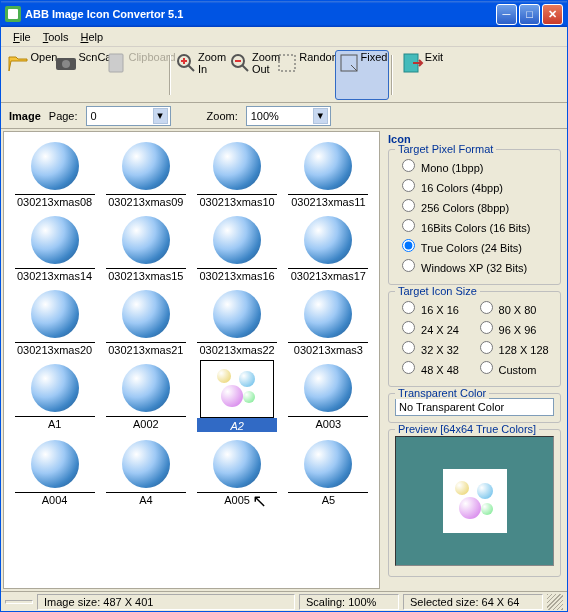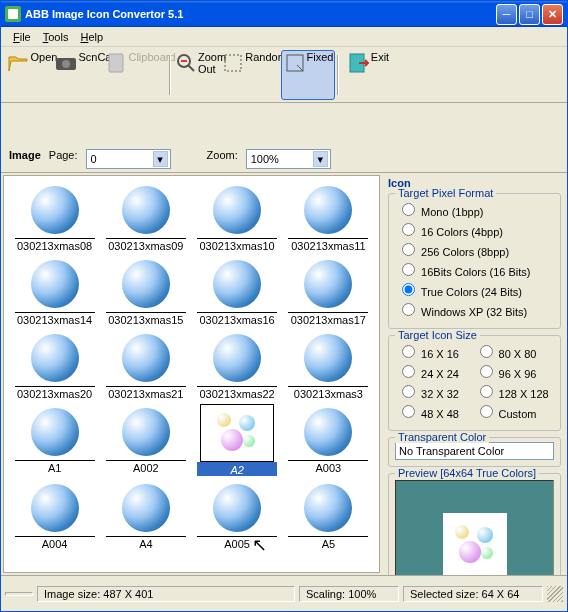--- a/index.html
+++ b/index.html
@@ -14,36 +14,36 @@
 .title-btn.close { background: linear-gradient(to bottom,#E87B5C,#C93B2B); }
 .menubar { height: 20px; display: flex; align-items: center; padding: 2px 6px; gap: 0; background:#ECE9D8; border-bottom:1px solid #D4D0C8;}
 .menu-item { padding: 2px 6px; }
 .menu-item u { text-decoration: underline; }
 .toolbar { height: 56px; display: flex; align-items: center; background:#ECE9D8; border-bottom: 1px solid #ACA899; padding: 2px 4px; }
 .tb-btn { width: 54px; height: 50px; display: flex; justify-content: center; gap: 0; border:1px solid transparent; border-radius:3px;}
 .tb-btn.active { border:1px solid #316AC5; background:#C1D2EE; }
 .tb-btn.disabled { color:#ACA899; }
 .tb-sep { width: 2px; height: 40px; border-left: 1px solid #ACA899; border-right:1px solid #fff; margin: 0 2px; }
 .tb-icon { width: 24px; height: 24px; display:flex;align-items:center;justify-content:center;}
-.subbar { height: 26px; display: flex; padding: 2px 8px; gap: 8px; border-bottom:1px solid #ACA899;margin-top:44px;}
+.subbar { height: 26px; display: flex; align-items: center; padding: 2px 8px; gap: 8px; border-bottom:1px solid #ACA899;}
 .subbar .lbl { font-weight: bold; }
 .combo { height: 20px; background: #fff; border: 1px solid #7F9DB9; display: flex; align-items: center; padding: 0 2px 0 4px; }
 .combo .arrow { width: 15px; height: 16px; background:#C8D8F0; border:1px solid #B0C4DE; display:flex;align-items:center;justify-content:center;}
 .content { flex:1; display:flex; overflow:hidden;}
 .left { flex:1; background:#fff; border:1px solid #ACA899; margin:2px; padding:6px; overflow:auto; position:relative;}
 .right { width:185px; padding:4px 6px; display:flex; flex-direction:column; overflow:auto;}
 .right-title { color:#003399; font-weight:bold; margin-bottom:4px;}
 .fieldset { border:1px solid #BFBFBF; border-radius:3px; padding:6px 8px 8px; margin-bottom:6px; position:relative;}
 .fieldset .legend { position:absolute; top:-7px; left:6px; background:#ECE9D8; padding:0 3px; color:#003399;}
 .fieldset label { display:block; line-height:16px;}
 .size-grid { display:grid; grid-template-columns: 1fr 1fr; }
 .tc-input { width:100%; height:18px; background:#fff; border:1px solid #7F9DB9; padding:1px 3px;}
 .preview-box { height:130px; background:#488888; border:1px inset #888; display:flex; align-items:center; justify-content:center; margin-bottom:6px;}
 .preview-inner { width:64px; height:64px; background:#fff; display:flex;align-items:center;justify-content:center;}
-.statusbar { height:36px; border-top:1px solid #ACA899; display:flex; align-items:center; padding:0 4px; gap:4px;}
+.statusbar { height:20px; border-top:1px solid #ACA899; display:flex; align-items:center; padding:0 4px; gap:4px;}
 .statusbar .cell { border:1px inset #fff; padding:1px 6px; background:#ECE9D8;}
 .statusbar .grip { margin-left:auto; width:16px; height:16px; background:repeating-linear-gradient(135deg,#ACA899 0 1px,transparent 1px 3px);}
 .thumb-grid { display:grid; grid-template-columns: repeat(4, 1fr); gap: 4px 2px;}
 .thumb { display:flex; flex-direction:column; align-items:center; }
 .thumb .img { width:68px; height:52px; display:flex;align-items:center;justify-content:center;}
 .thumb .cap { width:80px; text-align:center; border-top:1px solid #000; padding-top:1px; white-space:nowrap; overflow:hidden;}
 .thumb.selected .img-wrap { border:1px solid #000;}
 .thumb.selected .cap { background:#316AC5; color:#fff; border-top-color:#316AC5;font-style:italic;}
 .thumb .img-wrap{ padding:2px; }
 .sphere { width:48px;height:48px;border-radius:50%; background:radial-gradient(circle at 30% 30%, #fff, #9EC9F5 40%, #3D85C6 70%, #1C4E80);}
@@ -102,20 +102,31 @@
         </div>
       <span>Clipboard</span>
     </div>
     <div class="tb-sep"></div>
     <div class="tb-btn">
       <div class="tb-icon">
           <svg width="24" height="24">
             <circle cx="10" cy="10" r="6" fill="none" stroke="#555" stroke-width="2"></circle>
             <line x1="14" y1="14" x2="20" y2="20" stroke="#555" stroke-width="2"></line>
             <line x1="7" y1="10" x2="13" y2="10" stroke="#d33" stroke-width="2"></line>
+            <line x1="10" y1="7" x2="10" y2="13" stroke="#d33" stroke-width="2"></line>
+          </svg>
+        </div>
+      <span>Zoom In</span>
+    </div>
+    <div class="tb-btn">
+      <div class="tb-icon">
+          <svg width="24" height="24">
+            <circle cx="10" cy="10" r="6" fill="none" stroke="#555" stroke-width="2"></circle>
+            <line x1="14" y1="14" x2="20" y2="20" stroke="#555" stroke-width="2"></line>
+            <line x1="7" y1="10" x2="13" y2="10" stroke="#d33" stroke-width="2"></line>
           </svg>
         </div>
       <span>Zoom Out</span>
     </div>
     <div class="tb-btn">
       <div class="tb-icon">
           <svg width="24" height="24">
             <rect x="4" y="4" width="16" height="16" fill="none" stroke="#555" stroke-dasharray="2"></rect>
           </svg>
         </div>

